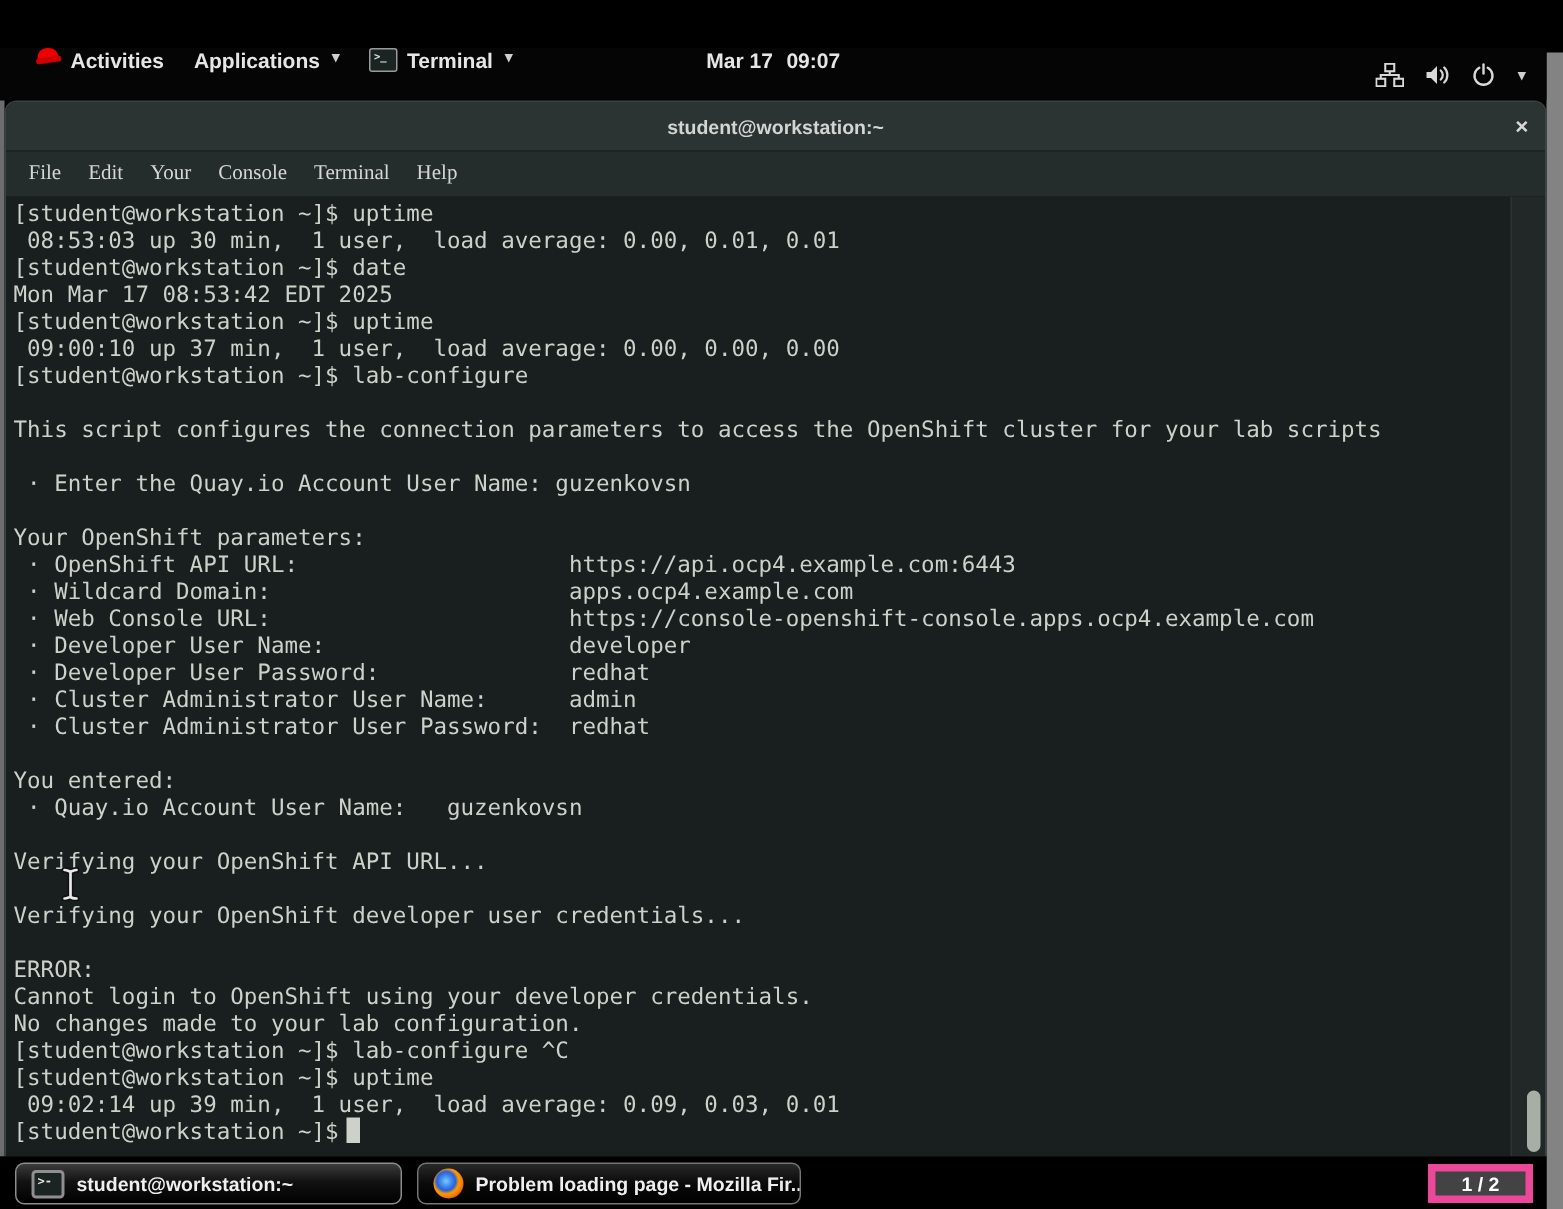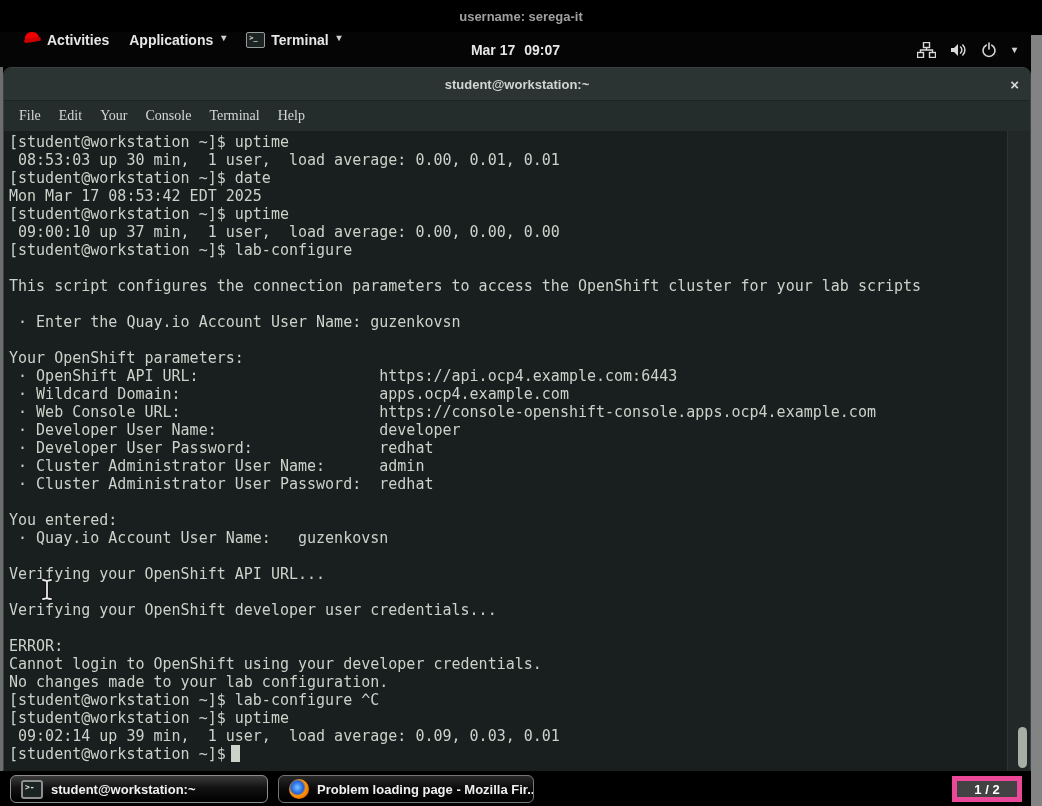--- a/index.html
+++ b/index.html
@@ -14,21 +14,21 @@
   
   #desktop-edge-right { position:absolute; left:1031px; top:35px; width:11px; height:771px; background:#838383; }
   #desktop-edge-left  { position:absolute; left:0; top:35px; width:3px; height:736px; background:#6d6d6d; }
 
   
   #gnome-panel { position:absolute; left:0; top:32px; width:1031px; height:35px; background:#050505;
     display:flex; align-items:center; color:#e6e6e6; font-size:14px; font-weight:bold; }
   .panel-item { display:flex; align-items:flex-start; gap:6px; padding:0 10px; height:100%; cursor:default; }
   #activities { margin-left:14px; }
   .caret { font-size:10px; color:#cfcfcf; margin-left:2px; }
-  #clock { position:absolute; left:0; right:0; top:0; height:35px; display:flex; align-items:center;
+  #clock { position:absolute; left:0; right:0; top:0; height:35px; display:flex; align-items:flex-start;
     justify-content:center; gap:9px; pointer-events:none; }
   #panel-right { position:absolute; right:14px; top:0; height:35px; display:flex; align-items:center; gap:13px; }
 
   
   .redhat { position:relative; width:17px; height:12px; }
   .redhat .crown { position:absolute; left:1px; top:0; width:14px; height:8px; background:#e00; border-radius:7px 7px 2px 2px; }
   .redhat .brim  { position:absolute; left:0; top:6px; width:17px; height:4px; background:#c00; border-radius:2px; transform:rotate(-8deg); }
 
   
   .term-ico { width:19px; height:16px; background:#1c2423; border:1px solid #9a9a9a; border-radius:2px;
@@ -74,23 +74,20 @@
   .p-icon svg { display:block; }
 
   
   #mouse-ibeam { position:absolute; left:40px; top:578px; width:14px; height:23px; pointer-events:none; z-index:50; }
 </style>
 </head>
 <body>
 
 <div id="screen">
 
-  <div id="remote-header">
-    <span>username: serega-it</span>
-  </div>
 
   <div id="desktop-edge-right"></div>
   <div id="desktop-edge-left"></div>
 
   <div id="gnome-panel">
     <div class="panel-item" id="activities">
       <span class="redhat">
           <span class="crown"></span>
           <span class="brim"></span>
         </span>

